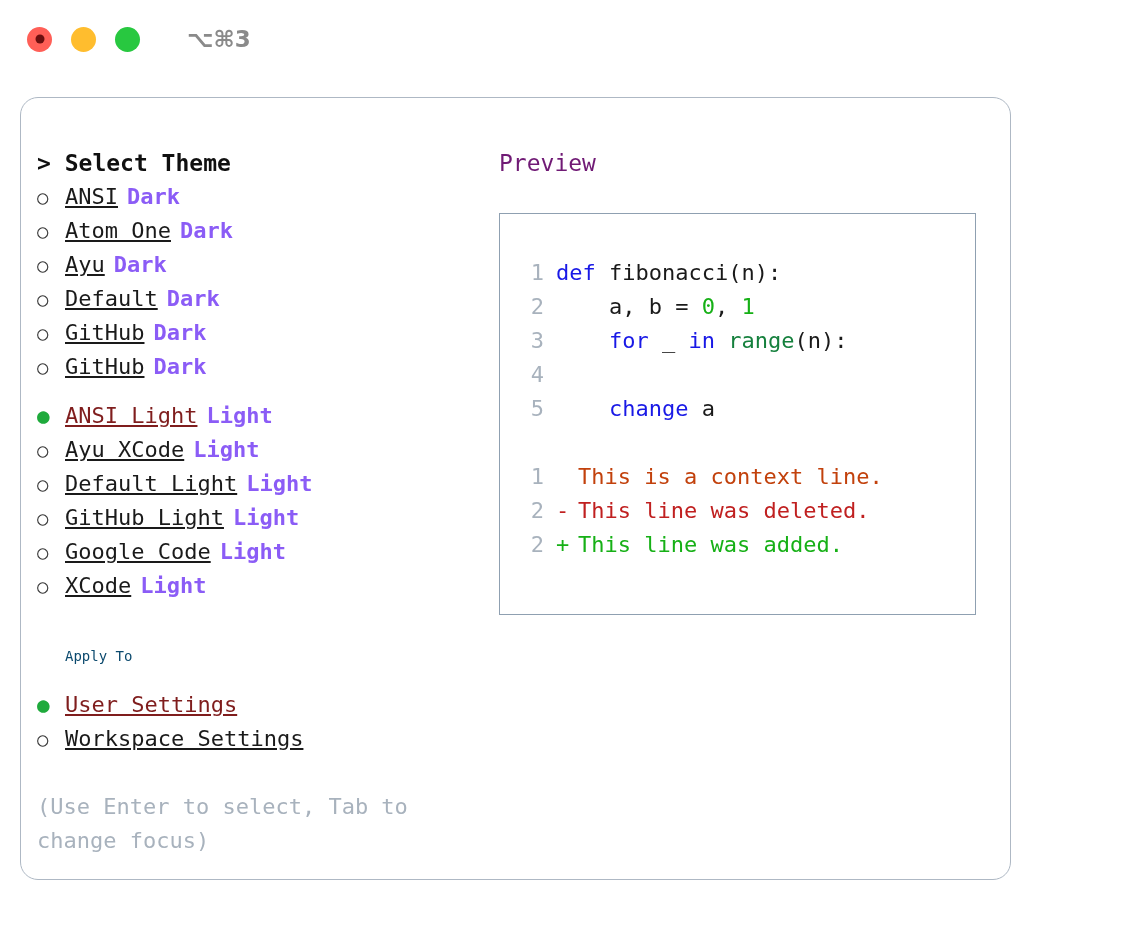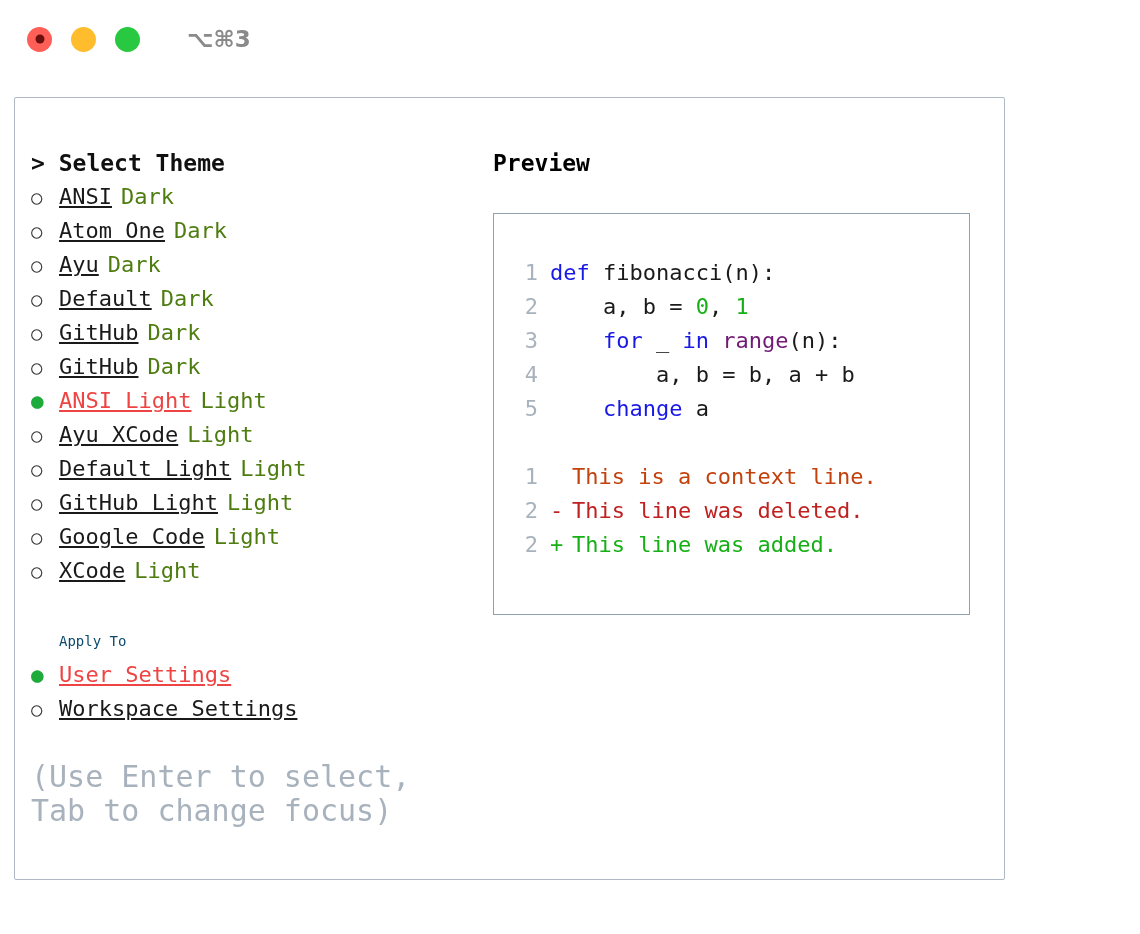--- a/index.html
+++ b/index.html
@@ -66,26 +66,26 @@
     font-size: 23px;
     font-weight: 700;
     color: #8a8a8a;
     letter-spacing: 0px;
     font-family: "DejaVu Sans", "Liberation Sans", sans-serif;
   }
 
   
   .card {
     position: absolute;
-    left: 14px;
+    left: 20px;
     top: 97px;
     width: 991px;
     height: 783px;
     border: 1.5px solid #aeb8c4;
-    border-radius: 2px;
+    border-radius: 18px;
     box-sizing: border-box;
     background: #ffffff;
   }
 
   .columns {
     position: absolute;
     left: 0; top: 0;
     width: 100%;
     height: 100%;
   }
@@ -124,58 +124,60 @@
   }
   .opt-marker.selected {
     color: #1faa3c;
     font-size: 21px;
   }
   .opt-label {
     color: #1a1a1a;
     text-decoration: underline;
   }
   .opt-row.selected .opt-label {
-    color: #ef4444;
+    color: #7f1d1d;
+    margin-top: 15px;
   }
   .opt-tag {
-    color: #4d7c0f;
+    color: #8b5cf6;
     margin-left: 9px;
+    font-weight: bold;
   }
 
   .group-gap { height: 36px; }
 
   .subsection-header {
     font-size: 14px;
     color: #0c4a6e;
     line-height: 34px;
     padding-left: 28px;
     white-space: pre;
   }
 
   .hint {
     margin-top: 34px;
-    font-size: 30px;
+    font-size: 22px;
     line-height: 34px;
     color: #a8b2bd;
     width: 400px;
     white-space: normal;
   }
 
   
   .right-col {
     position: absolute;
     left: 478px;
     top: 48px;
     width: 500px;
   }
 
   .preview-title {
     font-size: 23px;
-    font-weight: 700;
-    color: #000000;
+    font-weight: 400;
+    color: #701a75;
     line-height: 34px;
     white-space: pre;
   }
 
   .preview-box {
     margin-top: 33px;
     width: 477px;
     height: 402px;
     border: 1.5px solid #8fa0b1;
     box-sizing: border-box;
@@ -193,21 +195,21 @@
   .ln {
     width: 26px;
     flex: 0 0 26px;
     text-align: right;
     color: #a8b2bd;
     margin-right: 12px;
   }
   .code-text { color: #1a1a1a; }
 
   .kw   { color: #1919e6; }
-  .fn   { color: #701a75; }
+  .fn   { color: #15803d; }
   .num  { color: #16b016; }
 
   .diff-gap { height: 34px; }
 
   .diff-sign {
     width: 22px;
     flex: 0 0 22px;
     display: inline-block;
   }
   .diff-ctx  { color: #c2410c; }
@@ -264,21 +266,21 @@
 
       <div class="right-col">
 
         <div class="preview-title">Preview</div>
 
         <div class="preview-box">
           <div id="code-block">
               <div class="code-line"><span class="ln">1</span><span><span class="kw">def </span><span class="code-text">fibonacci(n):</span></span></div>
               <div class="code-line"><span class="ln">2</span><span><span class="code-text">    a, b = </span><span class="num">0</span><span class="code-text">, </span><span class="num">1</span></span></div>
               <div class="code-line"><span class="ln">3</span><span><span class="code-text">    </span><span class="kw">for</span><span class="code-text"> _ </span><span class="kw">in</span><span class="code-text"> </span><span class="fn">range</span><span class="code-text">(n):</span></span></div>
-              <div class="code-line"><span class="ln">4</span><span><span class="code-text">        a, b = b, a + b</span></span></div>
+              <div class="code-line"><span class="ln">4</span></div>
               <div class="code-line"><span class="ln">5</span><span><span class="code-text">    </span><span class="kw">change</span><span class="code-text"> a</span></span></div>
             </div>
           <div class="diff-gap"></div>
           <div id="diff-block">
               <div class="code-line"><span class="ln">1</span><span class="diff-sign diff-ctx"> </span><span class="diff-ctx">This is a context line.</span></div>
               <div class="code-line"><span class="ln">2</span><span class="diff-sign diff-del">-</span><span class="diff-del">This line was deleted.</span></div>
               <div class="code-line"><span class="ln">2</span><span class="diff-sign diff-add">+</span><span class="diff-add">This line was added.</span></div>
             </div>
         </div>
       </div>

